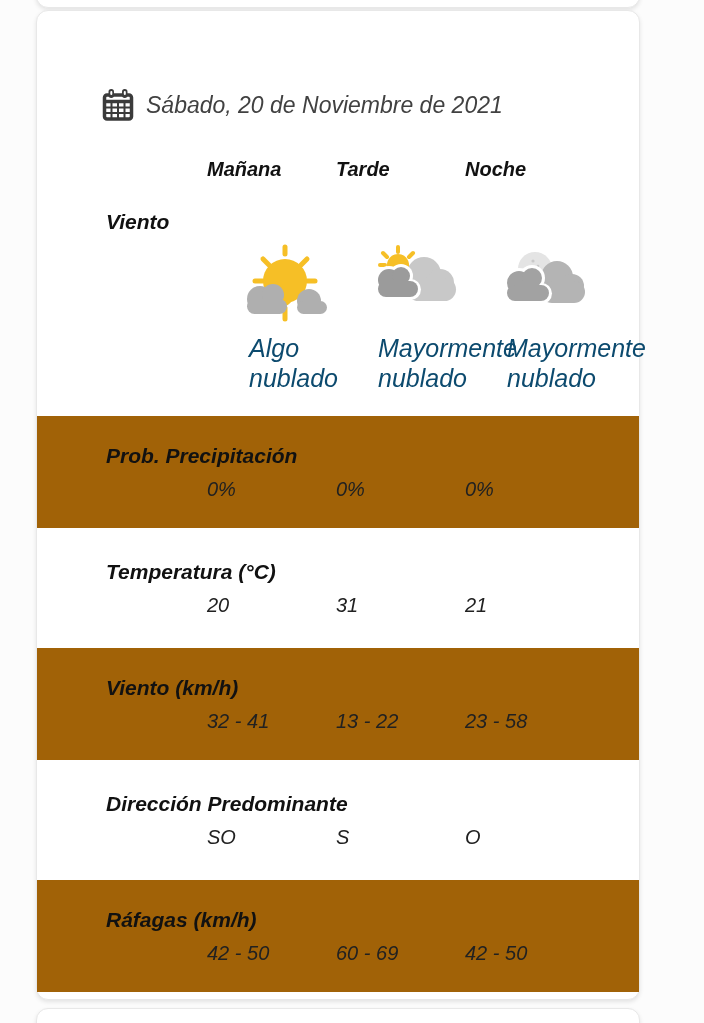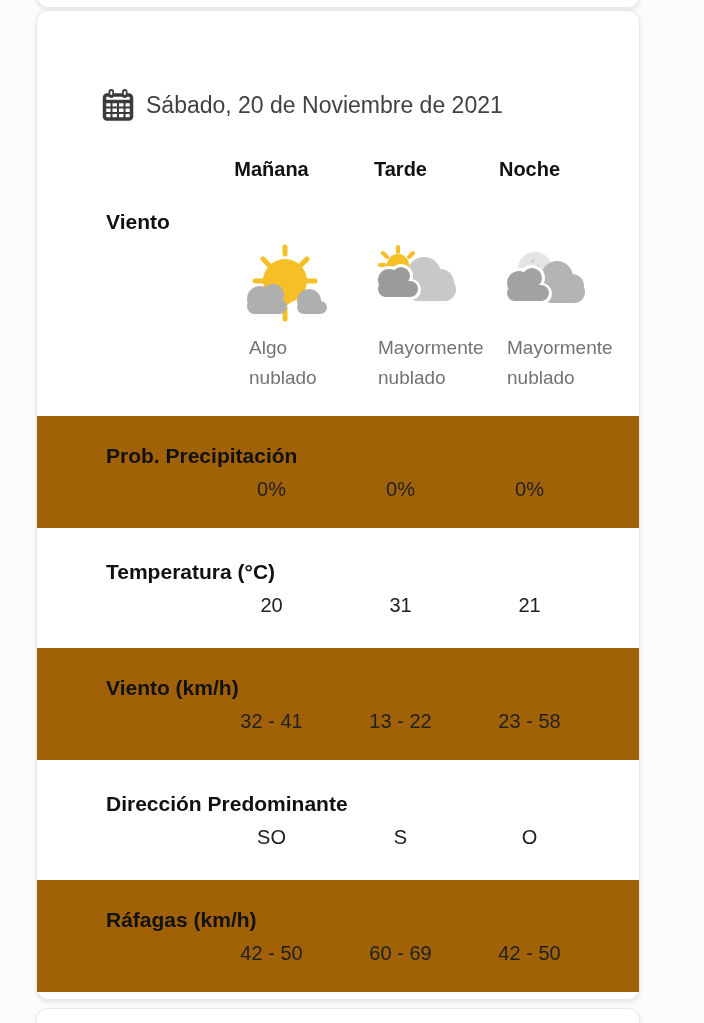--- a/index.html
+++ b/index.html
@@ -7,51 +7,52 @@
     width:704px; height:1023px; background:#fcfcfc; overflow:hidden;
     font-family:"Liberation Sans", sans-serif; color:#212121;
   }
   .page { position:relative; width:704px; height:1023px; overflow:hidden; }
 
   .card {
     position:absolute; left:36px; width:604px; background:#ffffff;
     border:1px solid #e8e8e8; border-radius:12px;
     box-shadow:0 2px 4px rgba(0,0,0,0.10);
     box-sizing:border-box;
+    font-style:italic;
   }
   .card-prev { top:-22px; height:30px; }
   .card-main { top:10px; height:990px; }
   .card-next { top:1008px; height:40px; }
 
   
   .date-row {
     display:flex; align-items:center; gap:10px;
     margin:76px 0 0 63px; color:#414141; font-size:23px;
   }
   .date-row svg { flex:0 0 auto; }
 
   
   .grid {
     display:grid;
     grid-template-columns:130px 129px 129px 129px;
     margin:0 31px 0 40px;
   }
-  .cell { text-align:center; }
+  .cell { }
 
   .col-headers { margin-top:34px; font-size:20px; font-weight:bold; color:#111; line-height:24px; }
 
   .weather-label { margin-top:28px; }
   .row-label {
     grid-column:1 / -1; padding-left:29px;
     font-size:21px; font-weight:bold; color:#111; line-height:26px;
   }
   .icon-cell { display:flex; justify-content:center; transform:translateX(13px); margin-top:8px; }
   .caption-cell { margin-top:10px; }
   .caption {
-    margin-left:42px; font-size:19px; color:#737373; line-height:30px;
+    margin-left:42px; font-size:25px; color:#0c4a6e; line-height:30px;
     white-space:nowrap; text-align:left;
   }
 
   .data-row { padding:27px 0 27px 0; margin-top:4px; }
   .data-row.first { margin-top:23px; }
   .data-row.shaded { background:#a16207; }
   .data-row .grid { margin:0; }
   .data-row-inner { margin:0 39px 0 40px; }
   .value { font-size:20px; color:#212121; line-height:23px; margin-top:9px; }
 

